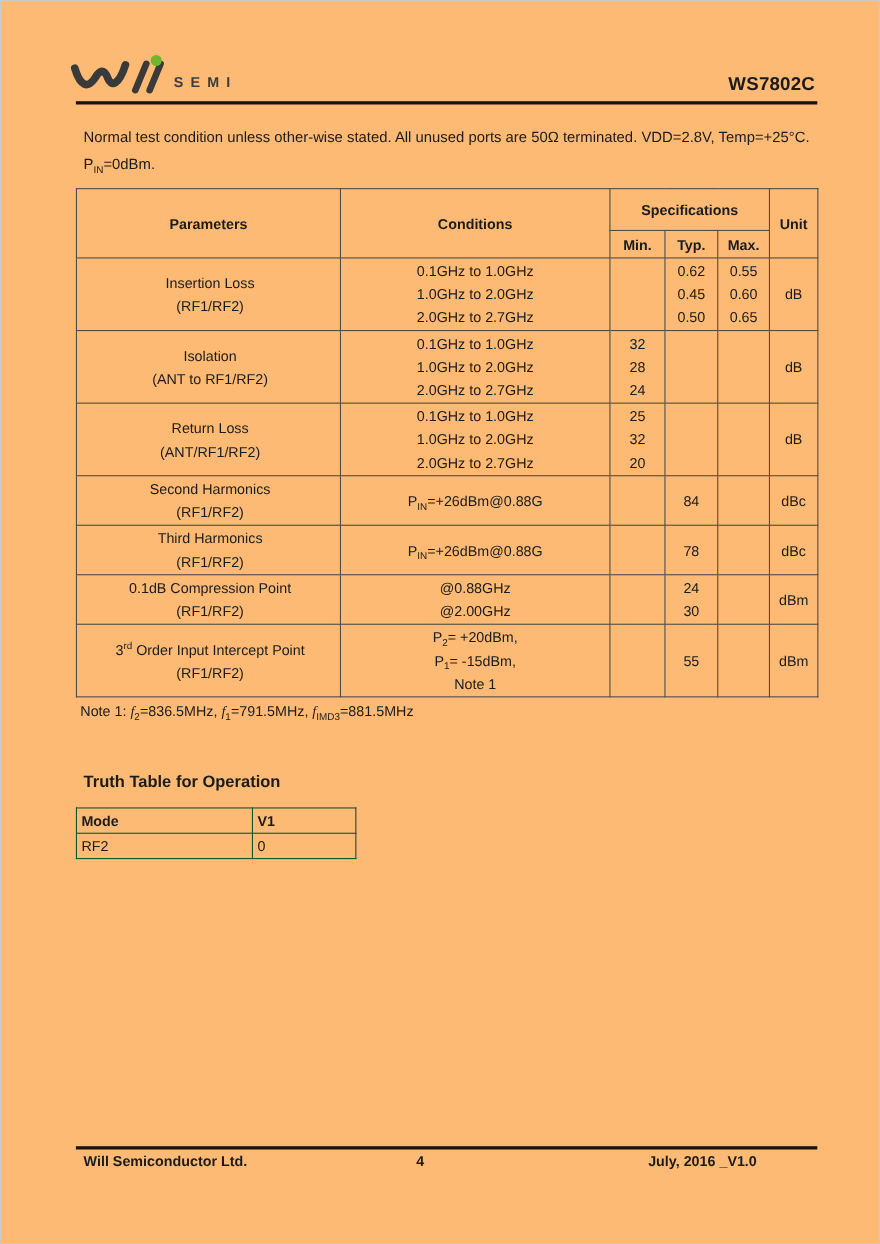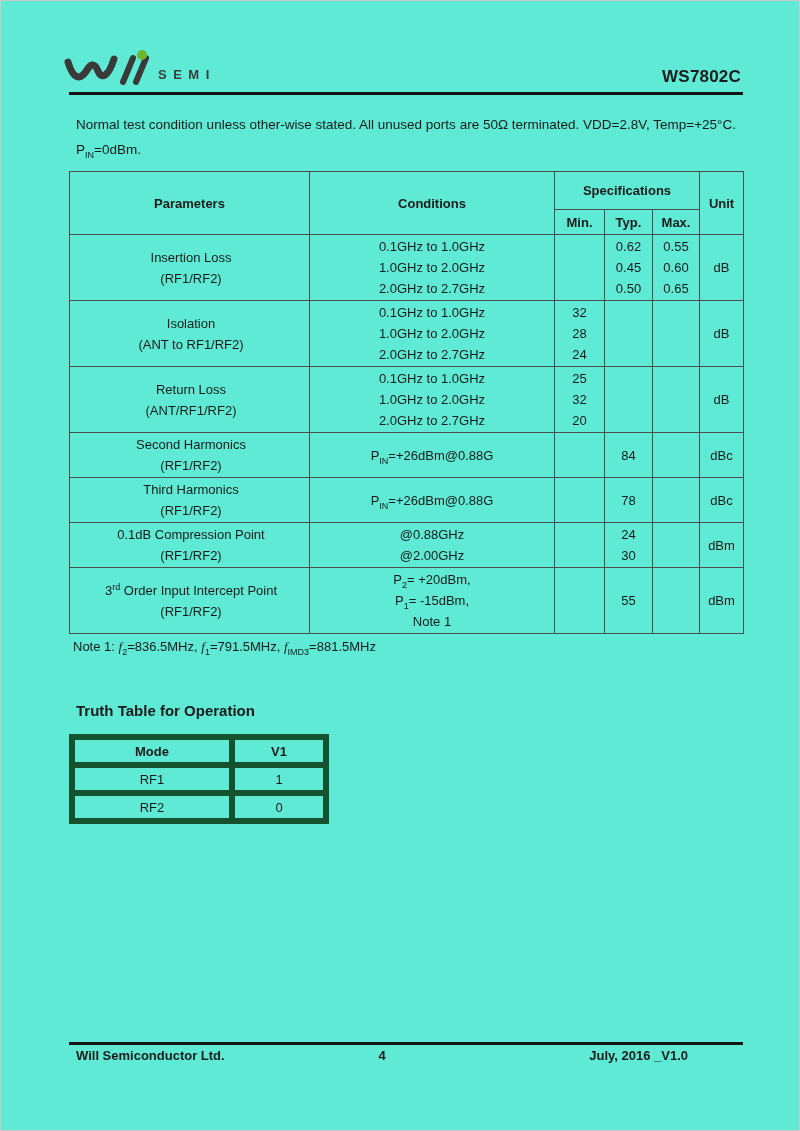--- a/index.html
+++ b/index.html
@@ -1,18 +1,18 @@
 <!DOCTYPE html>
 <html><head>
 <meta charset="utf-8">
 <style>
   html,body { margin:0; padding:0; background:#e8e8e8; }
   .page {
     position:relative; width:798px; height:1129px; margin:0 auto;
-    background:#5eead4; border:1px solid #c9c9c9;
+    background:#fdba74; border:1px solid #c9c9c9;
     font-family:"Liberation Sans", sans-serif; color:#1b1b1b;
     overflow:hidden;
   }
   .logo { position:absolute; left:62px; top:48px; width:190px; height:44px; }
   .docnum { position:absolute; right:58px; top:66px; font-size:17px; font-weight:bold; letter-spacing:0.2px; }
   .rule { position:absolute; left:68px; width:674px; height:3px; background:#141414; }
   .header-rule { top:91px; }
   .footer-rule { top:1041px; }
 
   .flow { position:absolute; left:68px; top:98px; width:674px; }
@@ -28,21 +28,21 @@
   .spec td.param { text-align:center; padding-left:7px; }
   .spec td.cond, .spec td.num { text-align:center; }
   .ln { line-height:21px; }
   sub, sup { font-size:9px; line-height:0; }
   .it { font-style:italic; font-family:"Liberation Serif", serif; }
 
   .note { margin:4px 0 0 4px; font-size:13px; line-height:17px; }
 
   h2.sec2 { margin-top:47px; }
   .truth { width:254px; margin-top:14px; }
-  .truth th, .truth td { border:6px solid #14532d; text-align:center; padding:1px 4px; height:20px; line-height:19px; }
+  .truth th, .truth td { border:1px solid #14532d; text-align:left; padding:1px 4px; height:20px; line-height:19px; }
   .truth th { font-weight:bold; }
 
   .footer { position:absolute; left:68px; top:1047px; width:674px; display:flex; align-items:baseline; font-size:13px; font-weight:bold; }
   .footer .f-left { flex:1; text-align:left; padding-left:7px; }
   .footer .f-center { width:20px; text-align:center; }
   .footer .f-right { flex:1; text-align:right; padding-right:55px; }
 </style>
 </head>
 <body>
 
@@ -223,24 +223,20 @@
           <col style="width:94px">
         </colgroup>
       <thead>
         <tr>
           <th>Mode</th>
           <th>V1</th>
         </tr>
       </thead>
       <tbody>
           <tr>
-            <td>RF1</td>
-            <td>1</td>
-          </tr>
-          <tr>
             <td>RF2</td>
             <td>0</td>
           </tr>
         </tbody>
     </table>
   </div>
 
   <div class="rule footer-rule"></div>
   <div class="footer">
     <span class="f-left">Will Semiconductor Ltd.</span>

